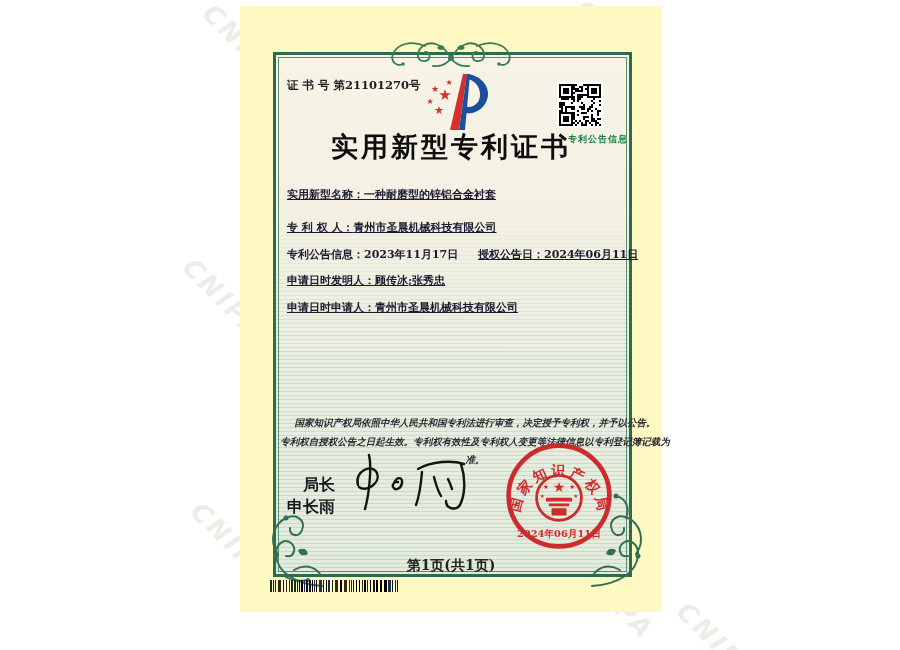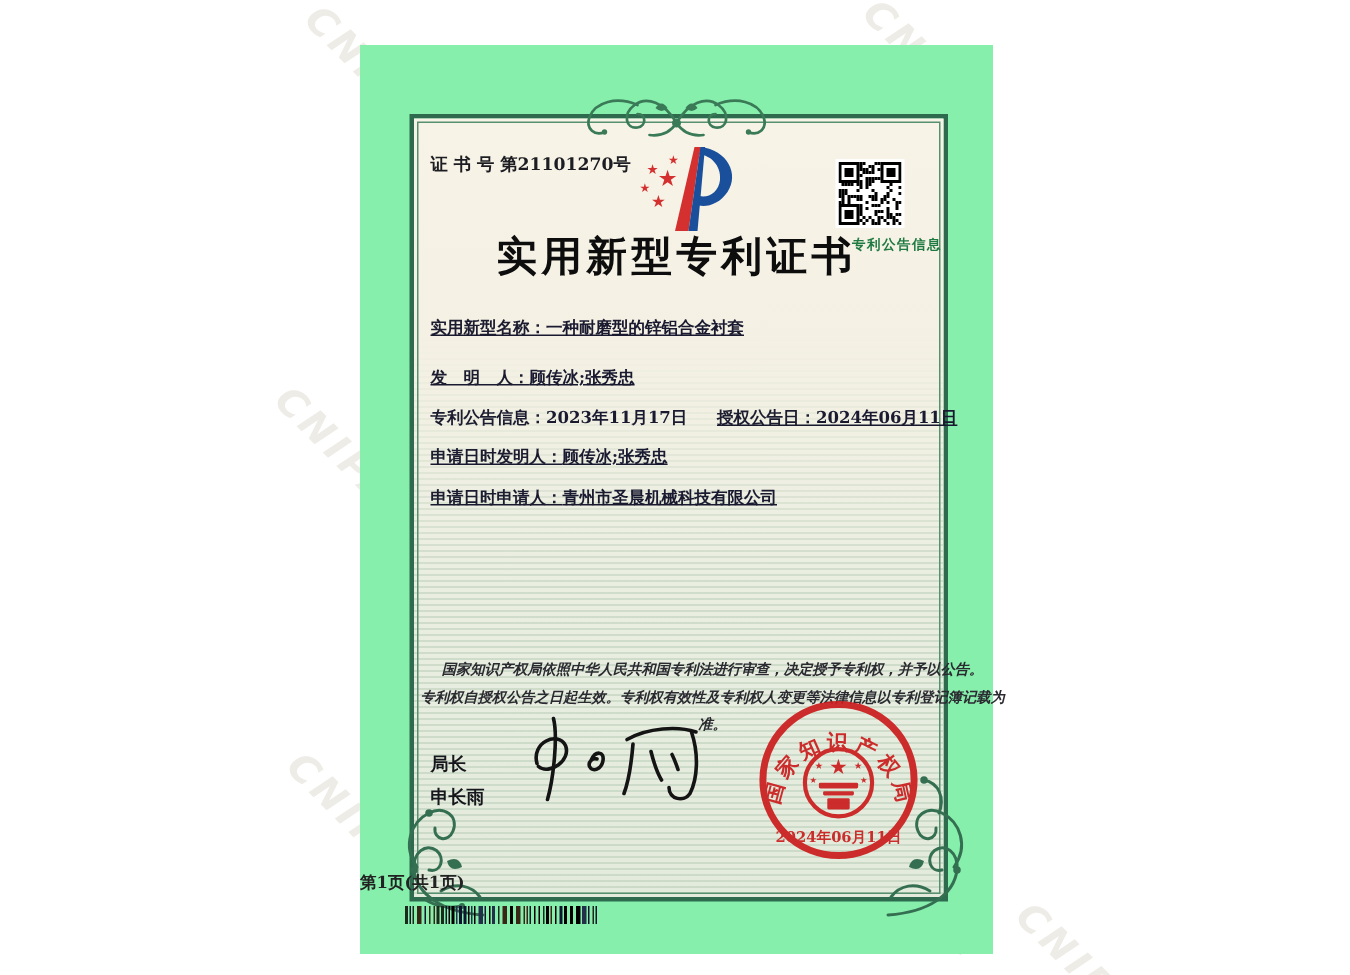--- a/index.html
+++ b/index.html
@@ -8,22 +8,22 @@
   .canvas{position:absolute;inset:0;}
 
   
   .wm{position:absolute;font-family:"DejaVu Sans","Liberation Sans",sans-serif;
       font-weight:bold;font-style:italic;color:rgba(158,148,120,0.18);
       letter-spacing:3px;transform:rotate(45deg);transform-origin:left top;
       font-size:26px;user-select:none;white-space:nowrap;}
   .wm.big{font-size:30px;color:rgba(150,140,110,0.16);}
 
   
-  .sheet{position:absolute;left:240px;top:30px;width:422px;height:606px;
-         background:#86efac;}
+  .sheet{position:absolute;left:240px;top:6px;width:422px;height:606px;
+         background:#fef9c3;}
 
   
   .frame{position:absolute;left:33px;top:46px;width:359px;height:525px;
          border:3px solid #2d6a4e;box-shadow:inset 0 0 0 1px #cfe3d6;box-sizing:border-box;}
   .frame-inner{position:absolute;inset:2px;border:1px solid #57906f;}
   
   .frame-fill{position:absolute;inset:0;
       background:linear-gradient(180deg,#f7f3e6 0%,#f4f1e4 30%,#e9eee1 62%,#e3ebdc 100%);}
   .frame-fill::after{content:"";position:absolute;inset:0;
       background:repeating-linear-gradient(180deg,rgba(96,142,108,0.18) 0 1px,transparent 1px 4px);
@@ -50,27 +50,27 @@
 
   .rows{position:absolute;left:47px;top:182px;width:330px;font-size:11px;color:#191930;}
   .row{margin-bottom:12.5px;white-space:pre;font-weight:bold;line-height:14px;text-decoration:underline;}
   .row.first{margin-bottom:19px;}
   .row .lab{color:#1c1c30;}
   .row .pairL{display:inline-block;width:191px;}
 
   .notice{position:absolute;left:40px;top:408px;width:390px;text-align:center;
           font-size:9.5px;font-style:italic;color:#2a2a30;line-height:1.95;font-weight:bold;}
 
-  .signer{position:absolute;left:47px;top:468px;font-size:12px;font-weight:bold;color:#16161c;line-height:22px;}
+  .signer{position:absolute;left:47px;top:468px;font-size:16px;font-weight:bold;color:#16161c;line-height:22px;text-align:right;}
   .signature{position:absolute;left:102px;top:443px;}
 
   .seal{position:absolute;left:263px;top:434px;width:112px;height:112px;opacity:0.93;}
 
-  .pageno{position:absolute;left:0;top:551px;width:100%;text-align:left;
-          font-size:11px;color:#222;font-weight:bold;}
+  .pageno{position:absolute;left:0;top:551px;width:100%;text-align:center;
+          font-size:14px;color:#222;font-weight:bold;}
 
   .barcode{position:absolute;left:30px;top:574px;width:130px;height:12px;}
 </style>
 </head>
 <body>
 
 <div class="canvas">
 
   <div class="wm" style="left:218px;top:-2px;">CNIPA</div>
   <div class="wm" style="left:590px;top:-6px;">CNIPA</div>
@@ -281,21 +281,21 @@
           <rect x="2" y="30" width="10" height="10" fill="#fff"></rect>
           <rect x="4" y="32" width="6" height="6" fill="#000"></rect>
         </svg>
     </div>
     <div class="qr-label">专利公告信息</div>
 
     <div class="title">实用新型专利证书</div>
 
     <div class="rows">
       <div class="row first"><span class="lab">实用新型名称：</span><span>一种耐磨型的锌铝合金衬套</span></div>
-      <div class="row"><span class="lab">发　明　人：</span><span>顾传冰;张秀忠</span></div>
+      <div class="row"><span class="lab">专 利 权 人：</span><span>青州市圣晨机械科技有限公司</span></div>
       <div class="row"><span class="pairL"><span class="lab">专利公告信息：</span><span>2023年11月17日</span></span><span class="lab">授权公告日：</span><span>2024年06月11日</span></div>
       <div class="row"><span class="lab">申请日时发明人：</span><span>顾传冰;张秀忠</span></div>
       <div class="row"><span class="lab">申请日时申请人：</span><span>青州市圣晨机械科技有限公司</span></div>
     </div>
 
     <div class="notice">
       <div>国家知识产权局依照中华人民共和国专利法进行审查，决定授予专利权，并予以公告。</div>
       <div>专利权自授权公告之日起生效。专利权有效性及专利权人变更等法律信息以专利登记簿记载为准。</div>
     </div>
 

